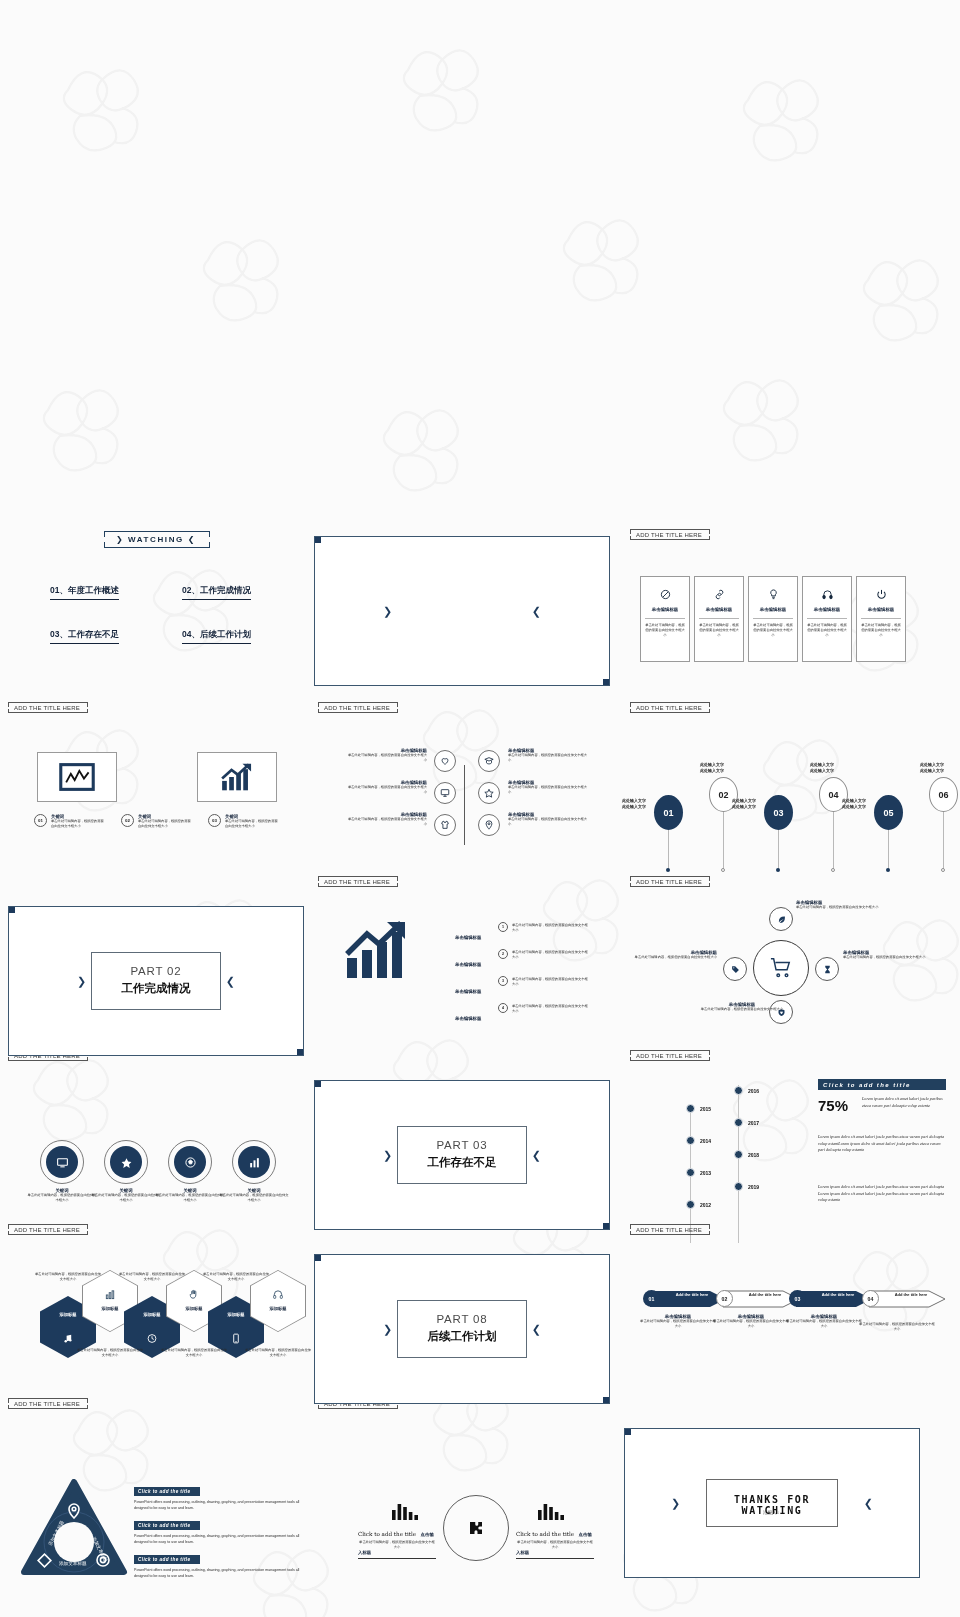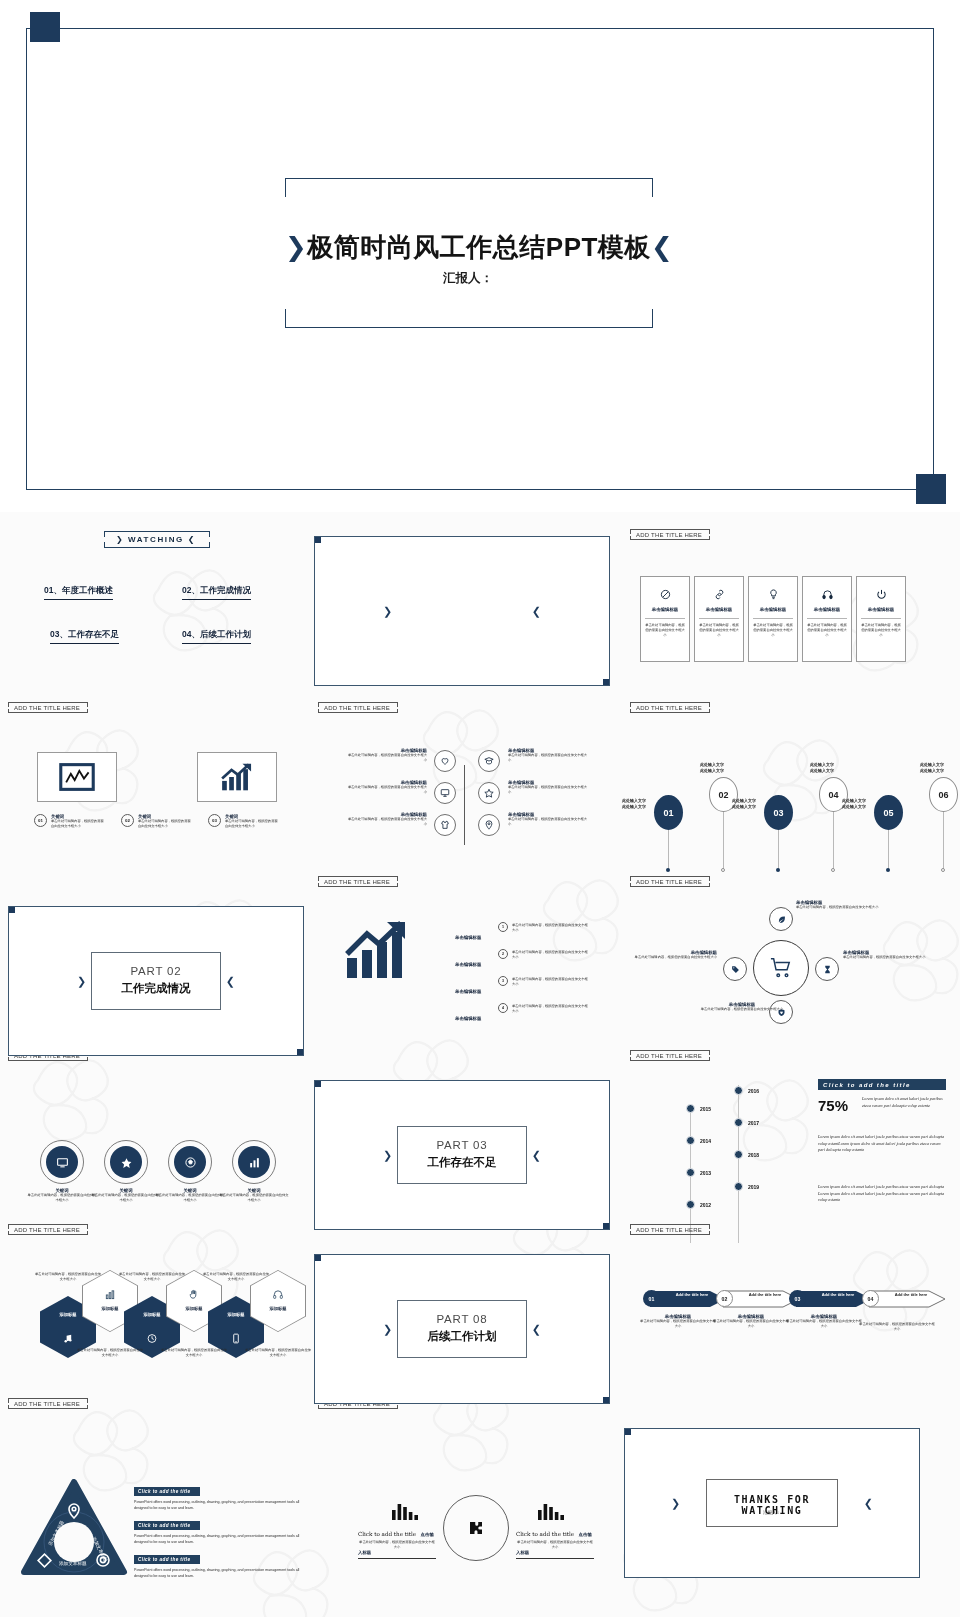--- a/index.html
+++ b/index.html
@@ -234,42 +234,30 @@
         <use href="#wmg" x="850" y="1240"></use>
         <use href="#wmg" x="70" y="1400"></use>
         <use href="#wmg" x="430" y="1380"></use>
         <use href="#wmg" x="770" y="1420"></use>
         <use href="#wmg" x="250" y="1540"></use>
         <use href="#wmg" x="620" y="1520"></use>
       </g>
     </svg>
   </div>
 
-  <div class="slide hero">
-    <div class="frame-line fr"></div>
-    <div class="sq sq-tl"></div>
-    <div class="sq sq-br"></div>
-    <div class="hero-box">
-      <div class="bk"></div>
-      <div class="hero-title">
-        <span class="chev">❯</span><span>极简时尚风工作总结PPT模板</span><span class="chev">❮</span>
-      </div>
-      <div class="hero-sub">汇报人：</div>
-    </div>
-  </div>
 
   <div class="content-tag">
     <div class="bk2"></div>
     <div class="lbl">
       <span>❯</span>&nbsp;
       <span>WATCHING</span>&nbsp;
       <span>❮</span>
     </div>
   </div>
-  <div class="agenda-item" style="left:44px;top:585px">01、年度工作概述</div>
+  <div class="agenda-item" style="left:50px;top:585px">01、年度工作概述</div>
   <div class="agenda-item" style="left:182px;top:585px">02、工作完成情况</div>
   <div class="agenda-item" style="left:50px;top:629px">03、工作存在不足</div>
   <div class="agenda-item" style="left:182px;top:629px">04、后续工作计划</div>
 
   <div class="slide part" style="left:314px;top:536px;width:296px;height:150px">
     <div class="sqa sq-tl"></div>
     <div class="sqa sq-br"></div>
     <div class="ch-l" style="left:68px">❯</div>
     <div class="ch-r" style="right:68px">❮</div>
   </div>

